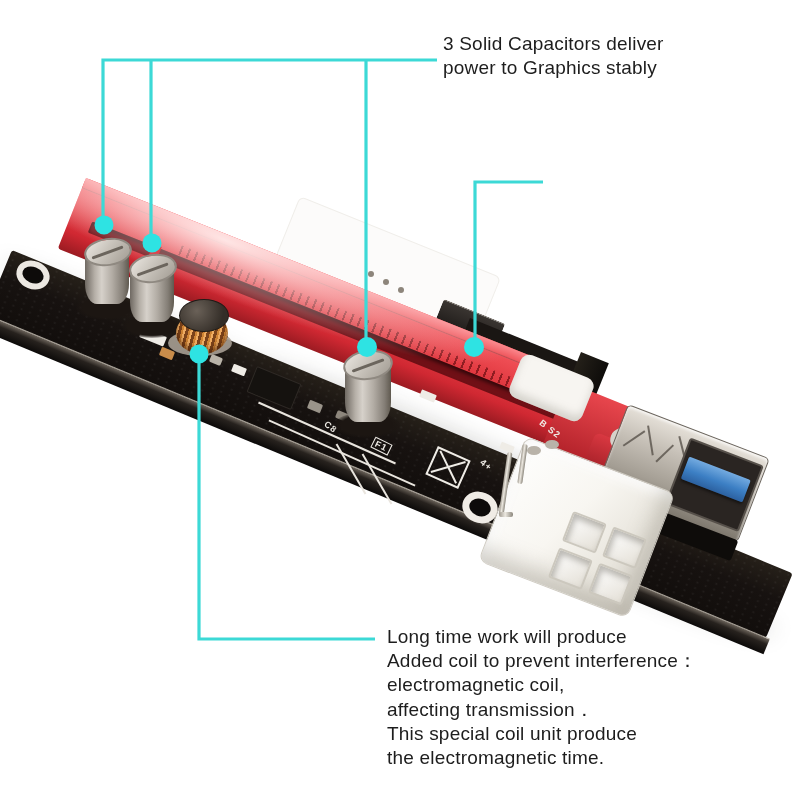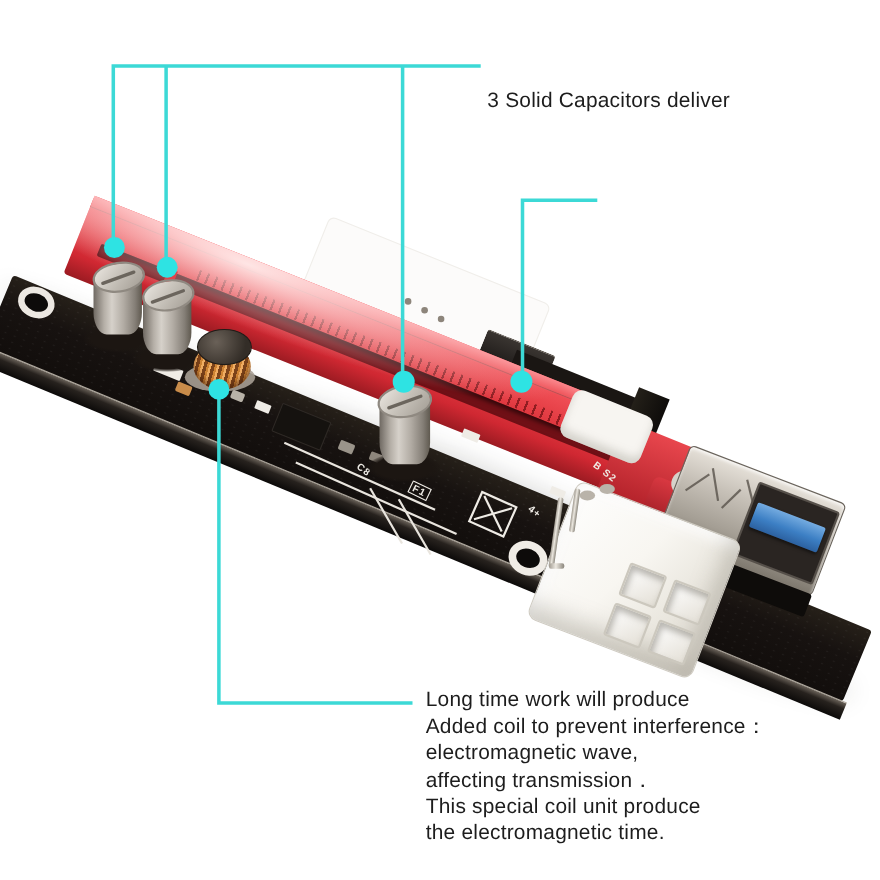--- a/index.html
+++ b/index.html
@@ -219,25 +219,26 @@
     <path d="M366,60 V346" fill="none" stroke="#3cd9d6" stroke-width="3.2"></path>
     <path d="M543,182 H475 V345" fill="none" stroke="#3cd9d6" stroke-width="3.2"></path>
     <path d="M375,639 H199 V354" fill="none" stroke="#3cd9d6" stroke-width="3.2"></path>
     <circle cx="104" cy="225" r="9.5" fill="#2ee3e3"></circle>
     <circle cx="152" cy="243" r="9.5" fill="#2ee3e3"></circle>
     <circle cx="367" cy="347" r="10" fill="#2ee3e3"></circle>
     <circle cx="474" cy="347" r="10" fill="#2ee3e3"></circle>
     <circle cx="199" cy="354" r="9.5" fill="#2ee3e3"></circle>
   </svg>
 
-  <div class="ann" style="left:443px;top:32px;margin-top:48px;">
+  <div class="ann" style="left:443px;top:32px;">
     <div>3 Solid Capacitors deliver</div>
+    <div>power to Graphics stably</div>
   </div>
   <div class="ann" style="left:387px;top:625px;">
     <div>Long time work will produce</div>
     <div>Added coil to prevent interference：</div>
-    <div>electromagnetic wave,</div>
+    <div>electromagnetic coil,</div>
     <div>affecting transmission．</div>
     <div>This special coil unit produce</div>
     <div>the electromagnetic time.</div>
   </div>
 
 </div>
 
 </body></html>

